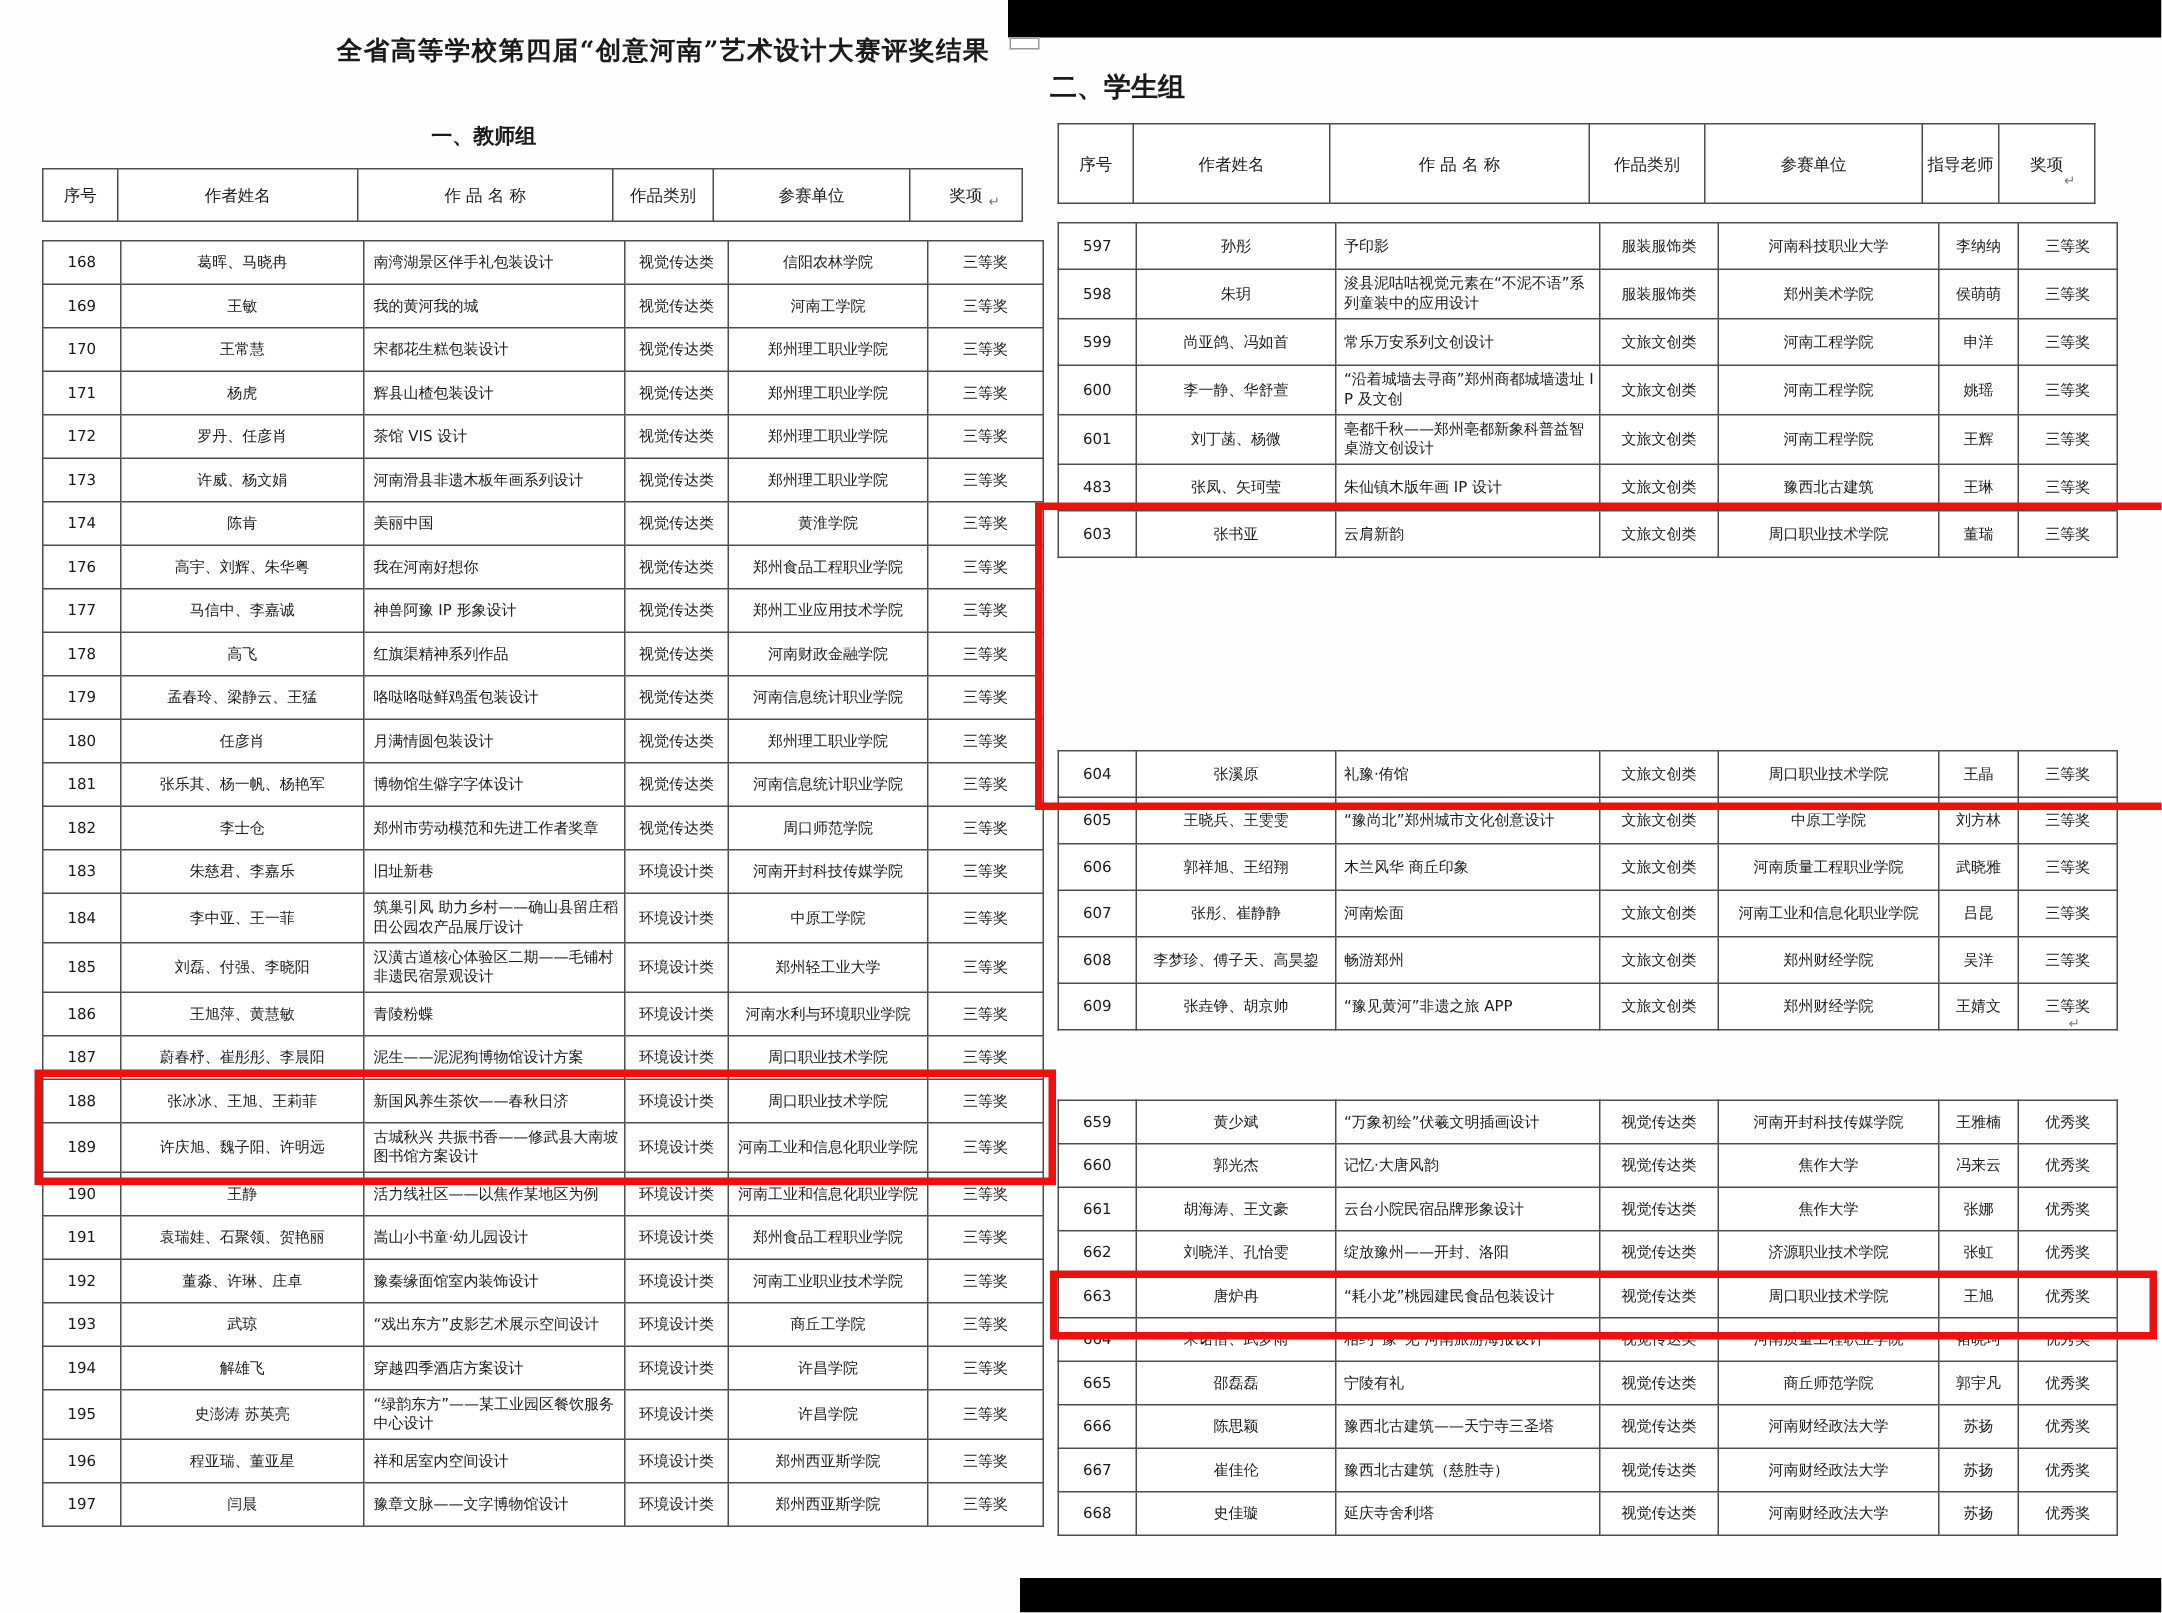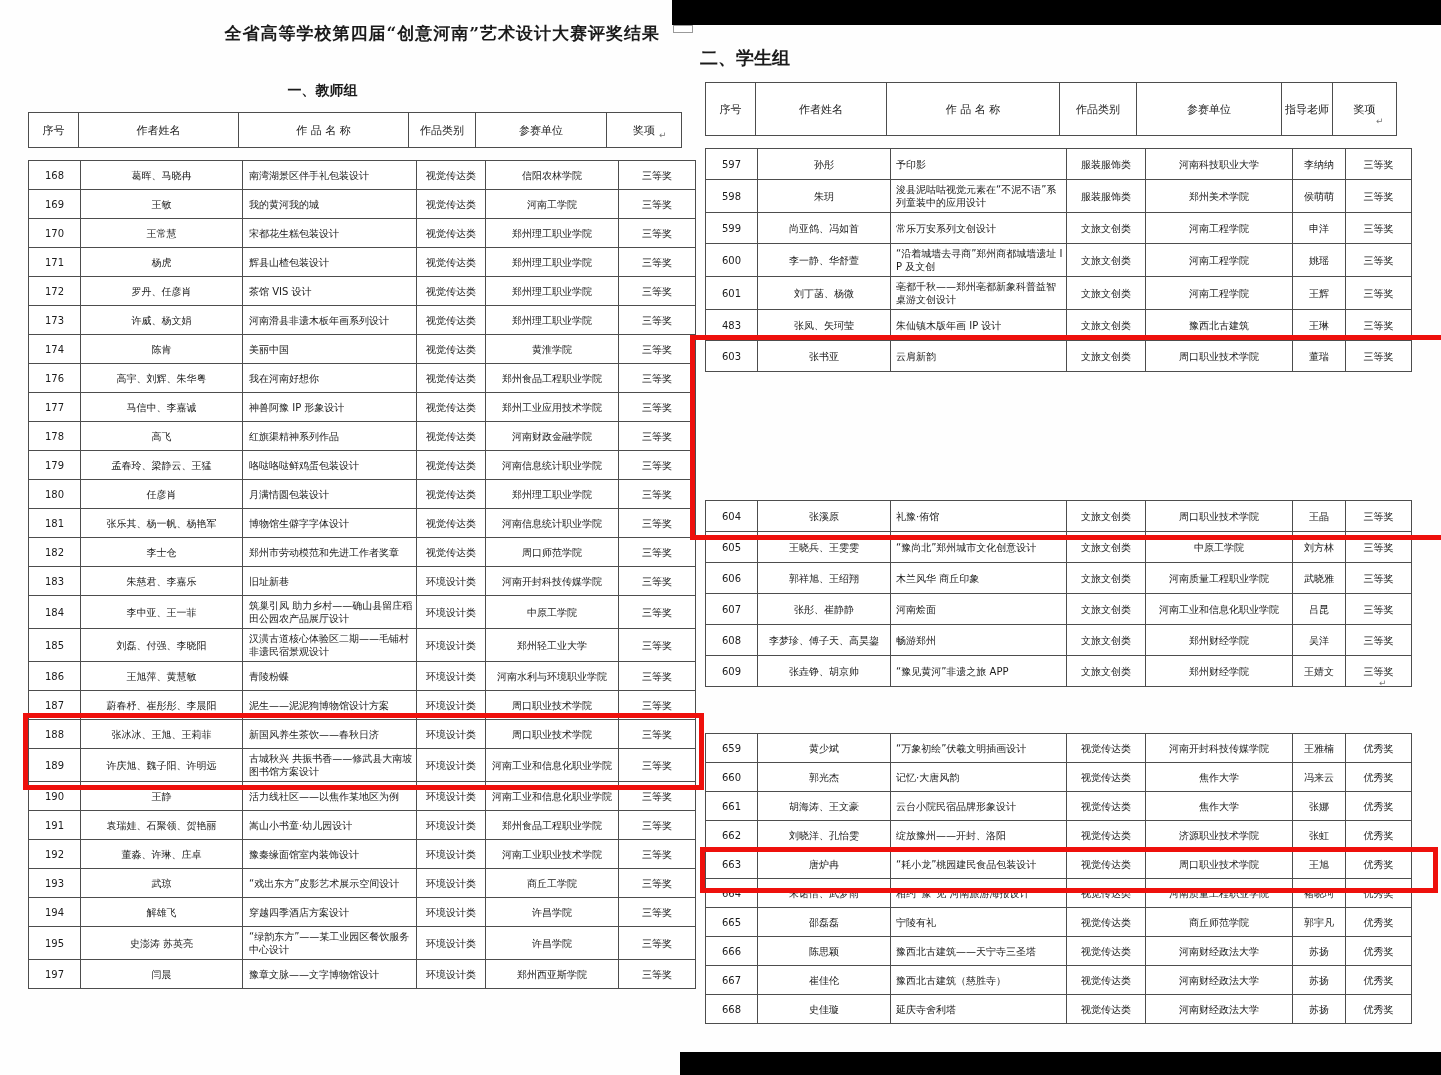--- a/index.html
+++ b/index.html
@@ -289,20 +289,28 @@
         </tr>
         <tr>
           <td>195</td>
           <td>史澎涛 苏英亮</td>
           <td>“绿韵东方”——某工业园区餐饮服务中心设计</td>
           <td>环境设计类</td>
           <td>许昌学院</td>
           <td>三等奖</td>
         </tr>
         <tr>
+          <td>196</td>
+          <td>程亚瑞、董亚星</td>
+          <td>祥和居室内空间设计</td>
+          <td>环境设计类</td>
+          <td>郑州西亚斯学院</td>
+          <td>三等奖</td>
+        </tr>
+        <tr>
           <td>197</td>
           <td>闫晨</td>
           <td>豫章文脉——文字博物馆设计</td>
           <td>环境设计类</td>
           <td>郑州西亚斯学院</td>
           <td>三等奖</td>
         </tr>
       </tbody>
   </table>
 

